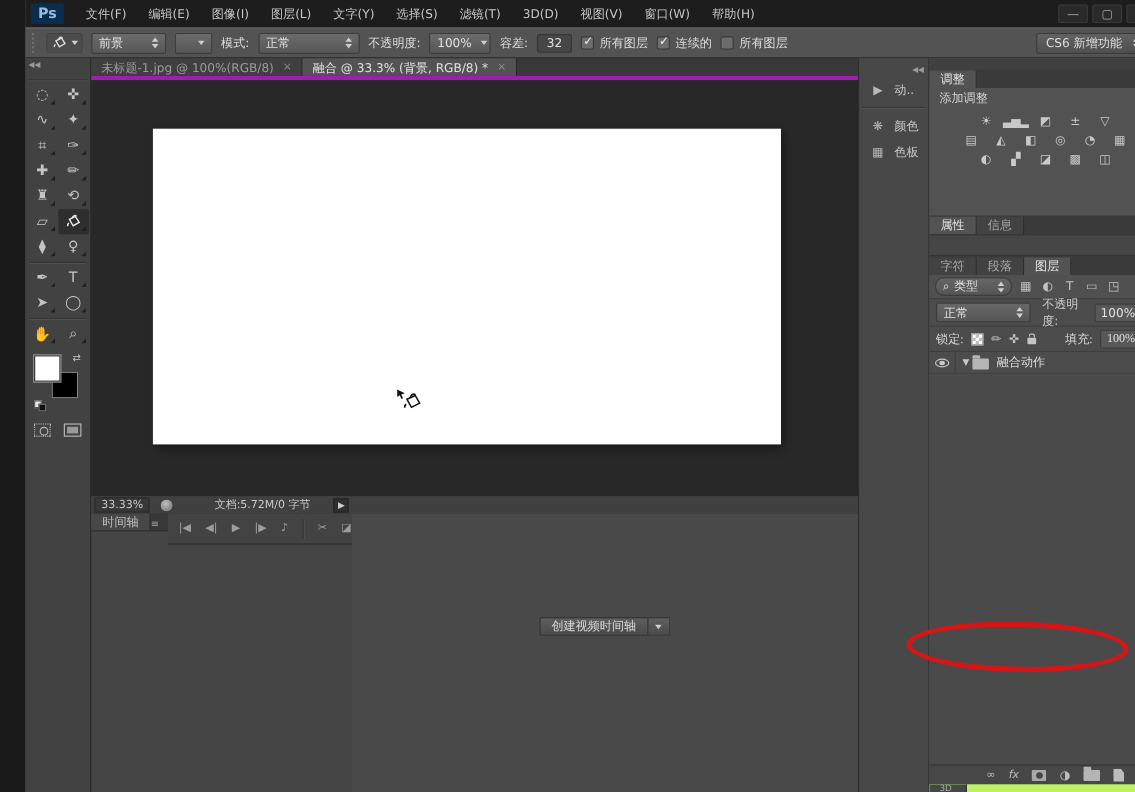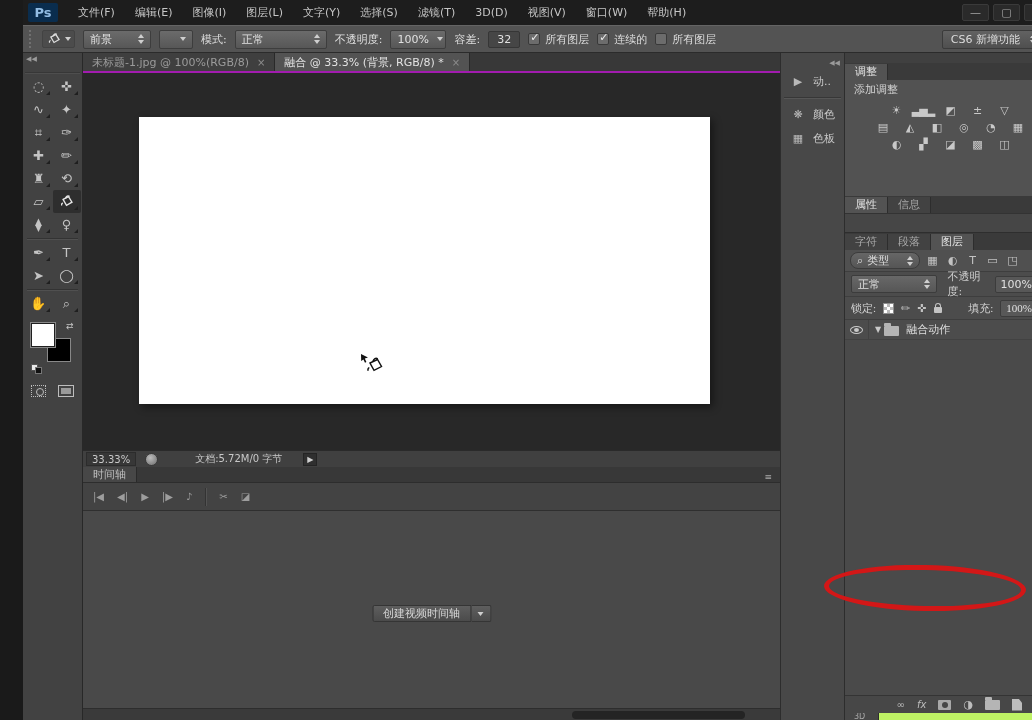--- a/index.html
+++ b/index.html
@@ -47,34 +47,34 @@
   .mini-swatch{position:absolute;left:0;bottom:-8px;width:12px;height:11px;}
   .mini-swatch .a{position:absolute;left:0;top:0;width:7px;height:7px;background:#e8e8e8;border:1px solid #555;}
   .mini-swatch .b{position:absolute;left:4px;top:3px;width:7px;height:7px;background:#111;border:1px solid #777;}
   .tb-bottom{display:flex;justify-content:center;gap:12px;margin-top:18px;}
   .qmask{width:15px;height:12px;border:1px dotted #bdbdbd;position:relative;}
   .qmask::after{content:'';position:absolute;left:3.5px;top:2px;width:6px;height:6px;border:1px solid #bdbdbd;border-radius:50%;}
   .smode{width:16px;height:12px;border:1px solid #bdbdbd;background:linear-gradient(#9a9a9a,#9a9a9a) 2px 2px/10px 6px no-repeat;}
 
   
   .docarea{position:absolute;left:60px;top:53px;width:697px;height:667px;background:#262626;display:flex;flex-direction:column;}
-  .tabbar{height:20px;background:#383838;display:flex;border-bottom:2px solid #a21caf;flex:0 0 auto;}
+  .tabbar{height:20px;background:#383838;display:flex;border-bottom:4px solid #a21caf;flex:0 0 auto;}
   .tab{display:flex;align-items:center;gap:8px;padding:0 9px;font-size:11px;color:#9b9b9b;background:#3f3f3f;border-right:1px solid #292929;}
   .tab.active{background:#535353;color:#e2e2e2;justify-content:flex-end;}
   .tab .close{font-size:10px;color:#8d8d8d;}
   .canvas{position:relative;height:377px;background:#282828;flex:0 0 auto;}
   .doc-white{position:absolute;left:56px;top:44px;width:571px;height:287px;background:#ffffff;box-shadow:3px 3px 8px rgba(0,0,0,.45);}
   .cursor{position:absolute;left:276px;top:280px;}
   .statusbar{height:17px;background:#404040;border-top:1px solid #2a2a2a;display:flex;align-items:center;gap:9px;padding-left:3px;font-size:10px;color:#c9c9c9;flex:0 0 auto;}
   .zoom-box{background:#373737;border:1px solid #2c2c2c;padding:0 5px;height:14px;line-height:13px;}
   .mb-icon{width:13px;height:13px;border-radius:50%;background:radial-gradient(circle at 40% 35%,#bdbdbd,#6c6c6c);border:1px solid #3a3a3a;}
   .status-flyout{width:14px;height:13px;background:#2f2f2f;border:1px solid #242424;color:#cfcfcf;font-size:8px;display:flex;align-items:center;justify-content:center;}
 
   
-  .timeline{flex:1;display:flex;flex-direction:column;background:#454545;}
+  .timeline{flex:1;display:flex;background:#454545;}
   .tl-tabbar{height:16px;background:#383838;display:flex;align-items:flex-end;border-bottom:1px solid #2d2d2d;}
   .tl-tab{height:15px;line-height:15px;padding:0 10px;background:#474747;color:#bdbdbd;border-right:1px solid #2a2a2a;font-size:11px;}
   .tl-menu{margin-left:auto;color:#aaa;font-size:9px;padding-right:8px;}
   .tl-controls{height:28px;background:#434343;border-bottom:1px solid #2f2f2f;display:flex;align-items:center;gap:13px;padding-left:10px;color:#9d9d9d;font-size:10px;}
   .tl-vsep{width:1px;height:18px;background:#333;box-shadow:1px 0 0 #535353;}
   .tl-content{flex:1;position:relative;background:#494949;}
   .create-wrap{position:absolute;left:50%;top:94px;transform:translateX(-50%);display:flex;}
   .btn-create{height:17px;line-height:16px;background:linear-gradient(#5e5e5e,#4b4b4b);border:1px solid #353535;border-radius:2px 0 0 2px;padding:0 10px;color:#d6d6d6;font-size:11px;}
   .btn-create-dd{width:20px;height:17px;background:linear-gradient(#5e5e5e,#4b4b4b);border:1px solid #353535;border-left:none;border-radius:0 2px 2px 0;display:flex;align-items:center;justify-content:center;}
   .tl-scroll{height:12px;background:#3a3a3a;border-top:1px solid #2d2d2d;position:relative;flex:0 0 auto;}

